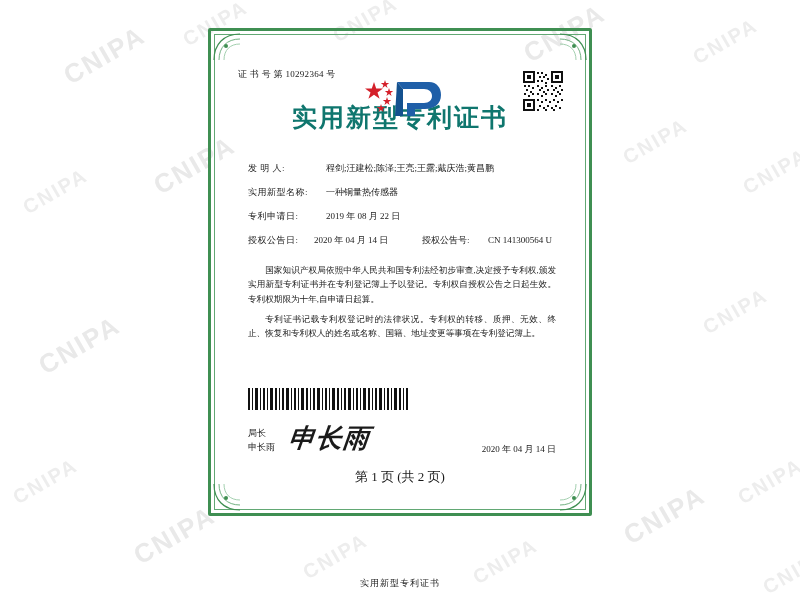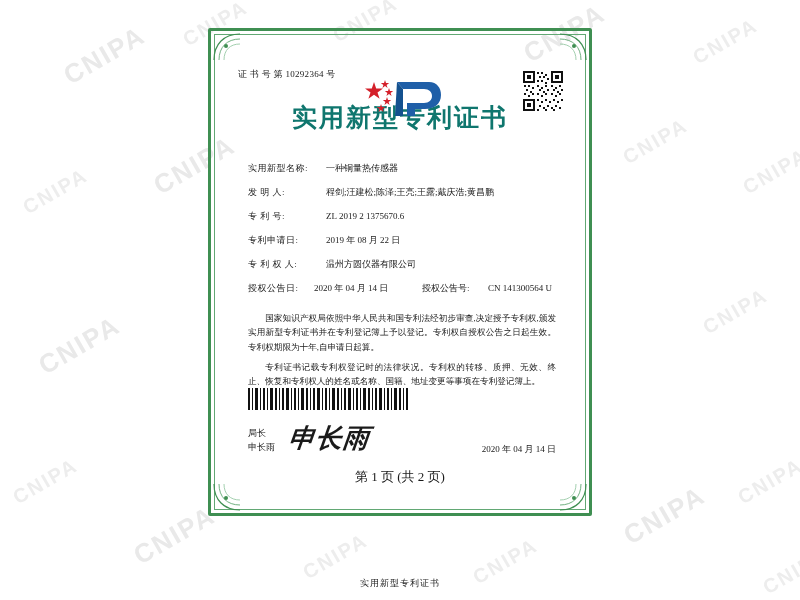--- a/index.html
+++ b/index.html
@@ -357,38 +357,30 @@
               <rect x="23" y="39" width="2" height="2"></rect>
               <rect x="31" y="39" width="2" height="2"></rect>
           </g>
         </svg>
       </div>
 
       <div id="title">实用新型专利证书</div>
 
       <div id="fields">
         <div class="field">
+          <div class="label">发  明  人:</div>
+          <div class="value">程剑;汪建松;陈泽;王亮;王露;戴庆浩;黄昌鹏</div>
+        </div>
+        <div class="field">
           <div class="label">实用新型名称:</div>
           <div class="value">一种铜量热传感器</div>
         </div>
         <div class="field">
-          <div class="label">发  明  人:</div>
-          <div class="value">程剑;汪建松;陈泽;王亮;王露;戴庆浩;黄昌鹏</div>
-        </div>
-        <div class="field">
-          <div class="label">专  利  号:</div>
-          <div class="value">ZL 2019 2 1375670.6</div>
-        </div>
-        <div class="field">
           <div class="label">专利申请日:</div>
           <div class="value">2019 年 08 月 22 日</div>
-        </div>
-        <div class="field">
-          <div class="label">专 利 权 人:</div>
-          <div class="value">温州方圆仪器有限公司</div>
         </div>
         <div class="field two-col">
           <div class="label">授权公告日:</div>
           <div class="value">2020 年 04 月 14 日</div>
           <div class="label2">授权公告号:</div>
           <div class="value2">CN 141300564 U</div>
         </div>
       </div>
 
       <div id="paragraphs">

